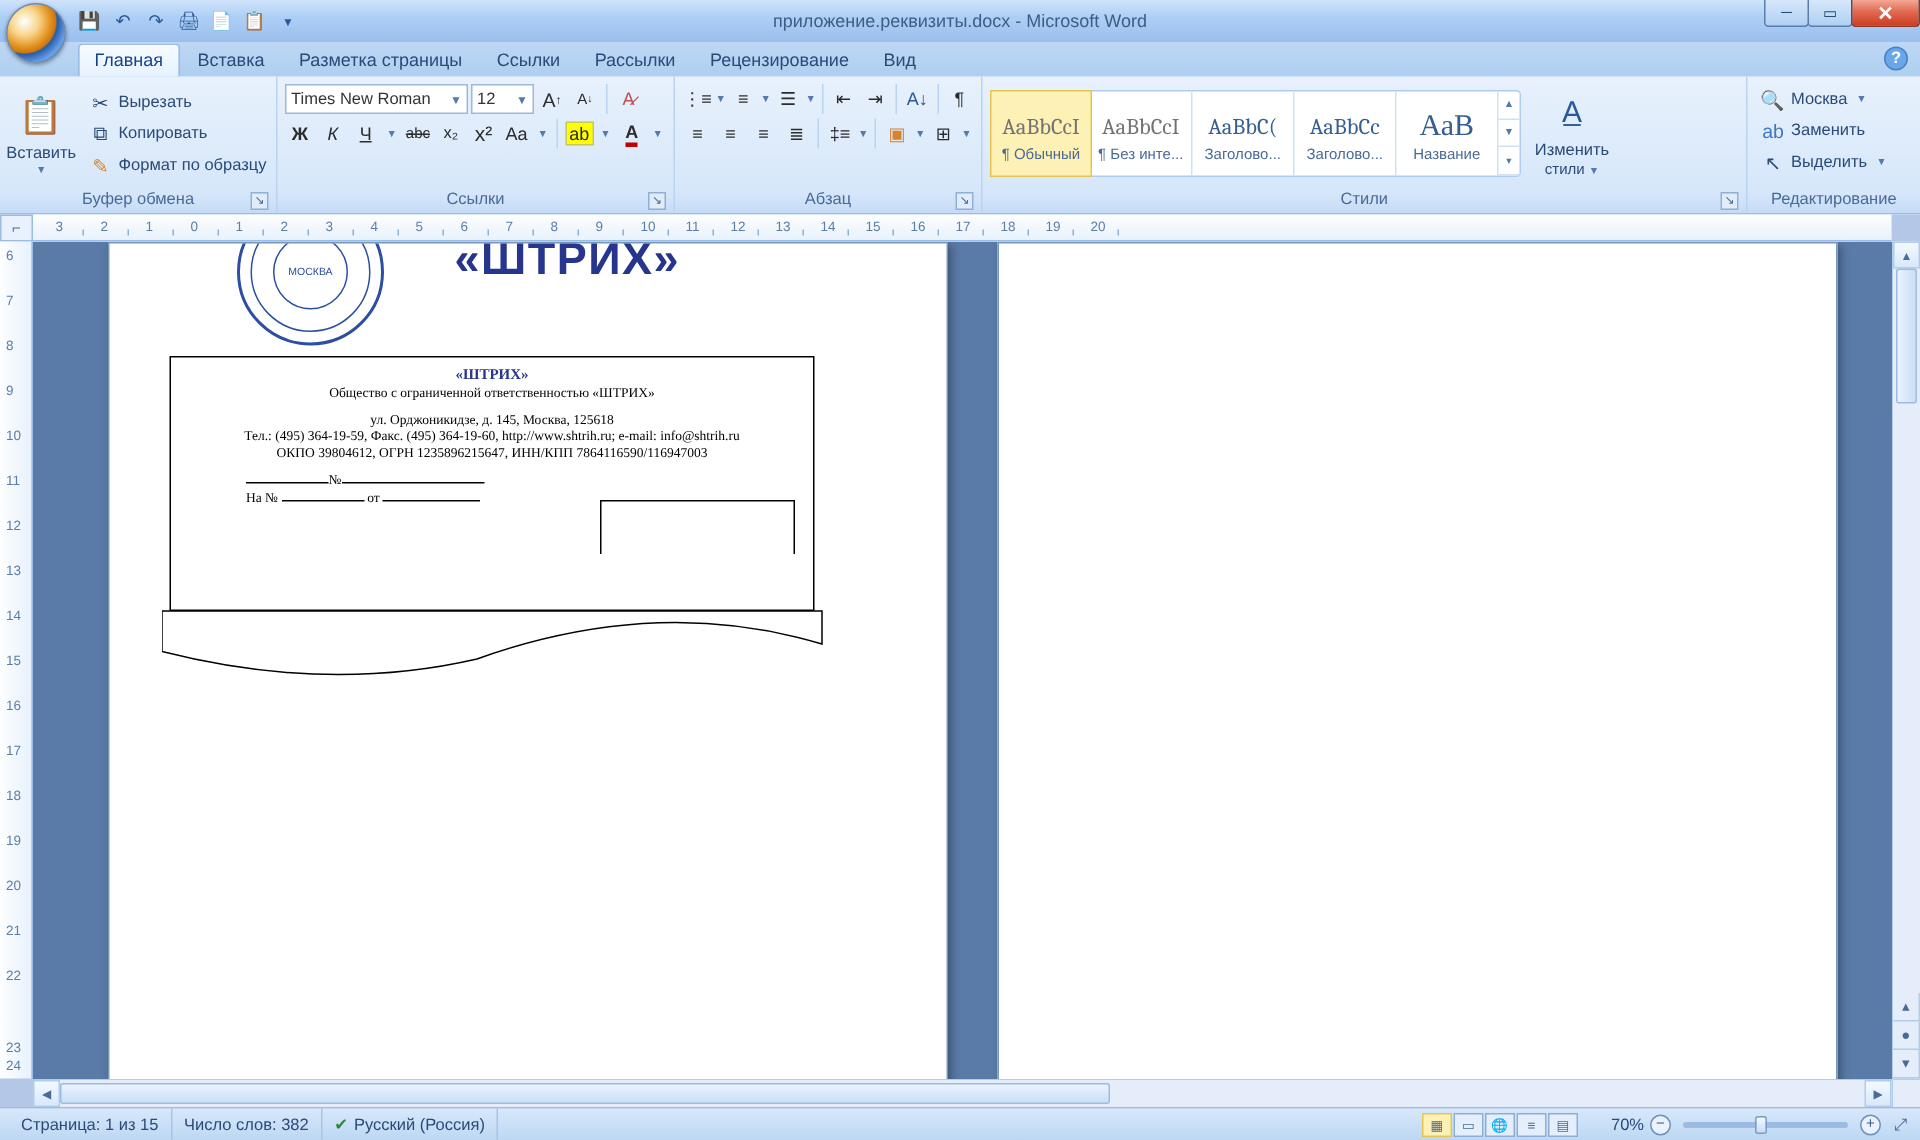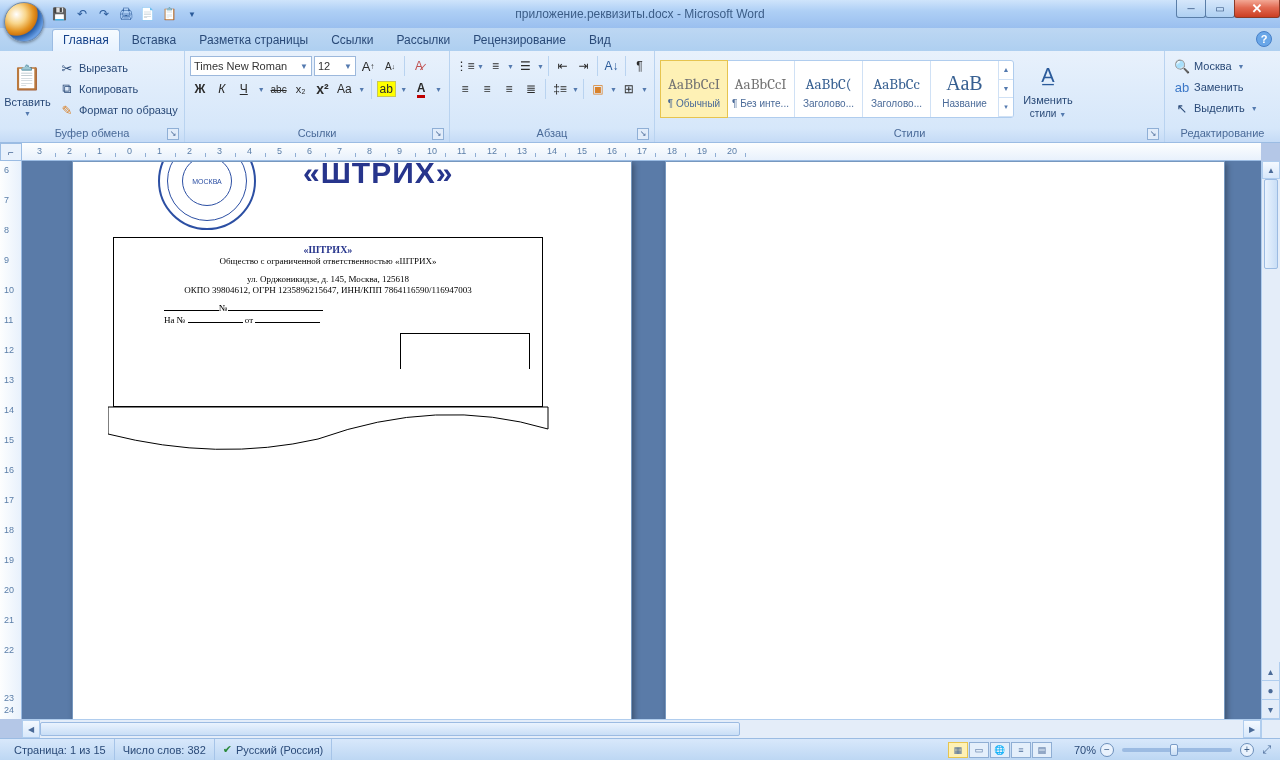--- a/index.html
+++ b/index.html
@@ -162,21 +162,21 @@
         <div class="sep"></div>
         <div class="sq" style="color:#c05050;">A̷</div>
       </div>
       <div class="rowflex">
         <div class="sq" style="font-weight:bold;">Ж</div>
         <div class="sq" style="font-style:italic;">К</div>
         <div class="sq" style="text-decoration:underline;">Ч</div>
         <div style="font-size:7px;color:#547aaf;padding:0 2px;">▼</div>
         <div class="sq" style="text-decoration:line-through;font-size:10px;">abc</div>
         <div class="sq" style="font-size:11px;">x₂</div>
-        <div class="sq" style="font-size:14px;font-weight:bold;">x²</div>
+        <div class="sq" style="font-size:14px;">x²</div>
         <div class="sq">Aa</div>
         <div style="font-size:7px;color:#547aaf;padding:0 2px;">▼</div>
         <div class="sep"></div>
         <div class="sq">
             <span style="background:#ffff00;padding:0 2px;border:1px solid #c9c954;">ab</span>
           </div>
         <div style="font-size:7px;color:#547aaf;padding:0 2px;">▼</div>
         <div class="sq">
             <span style="border-bottom:3px solid #c00000;font-weight:bold;">A</span>
           </div>
@@ -361,20 +361,21 @@
       
       <div class="page">
         <div class="stamp">
             <div class="inner">МОСКВА</div>
           </div>
         <div class="logo-shtrih">«ШТРИХ»</div>
         <div class="letterbox">
           <div class="lb-head">«ШТРИХ»</div>
           <div class="lb-line">Общество с ограниченной ответственностью «ШТРИХ»</div>
           <div class="lb-line" style="margin-top:8px;">ул. Орджоникидзе, д. 145, Москва, 125618</div>
+          <div class="lb-line">Тел.: (495) 364-19-59, Факс.  (495) 364-19-60, http://www.shtrih.ru; e-mail: info@shtrih.ru</div>
           <div class="lb-line">ОКПО 39804612, ОГРН 1235896215647, ИНН/КПП 7864116590/116947003</div>
           <div class="lb-num">
             <span class="lb-under" style="min-width:55px;"></span><span>№</span><span class="lb-under" style="min-width:95px;"></span>
           </div>
           <div class="lb-num" style="margin-top:2px;">
             <span>На №</span> <span class="lb-under" style="min-width:55px;"></span> <span>от</span> <span class="lb-under" style="min-width:65px;"></span>
           </div>
           <div class="lb-box2"></div>
         </div>
         <svg class="tornsvg">

